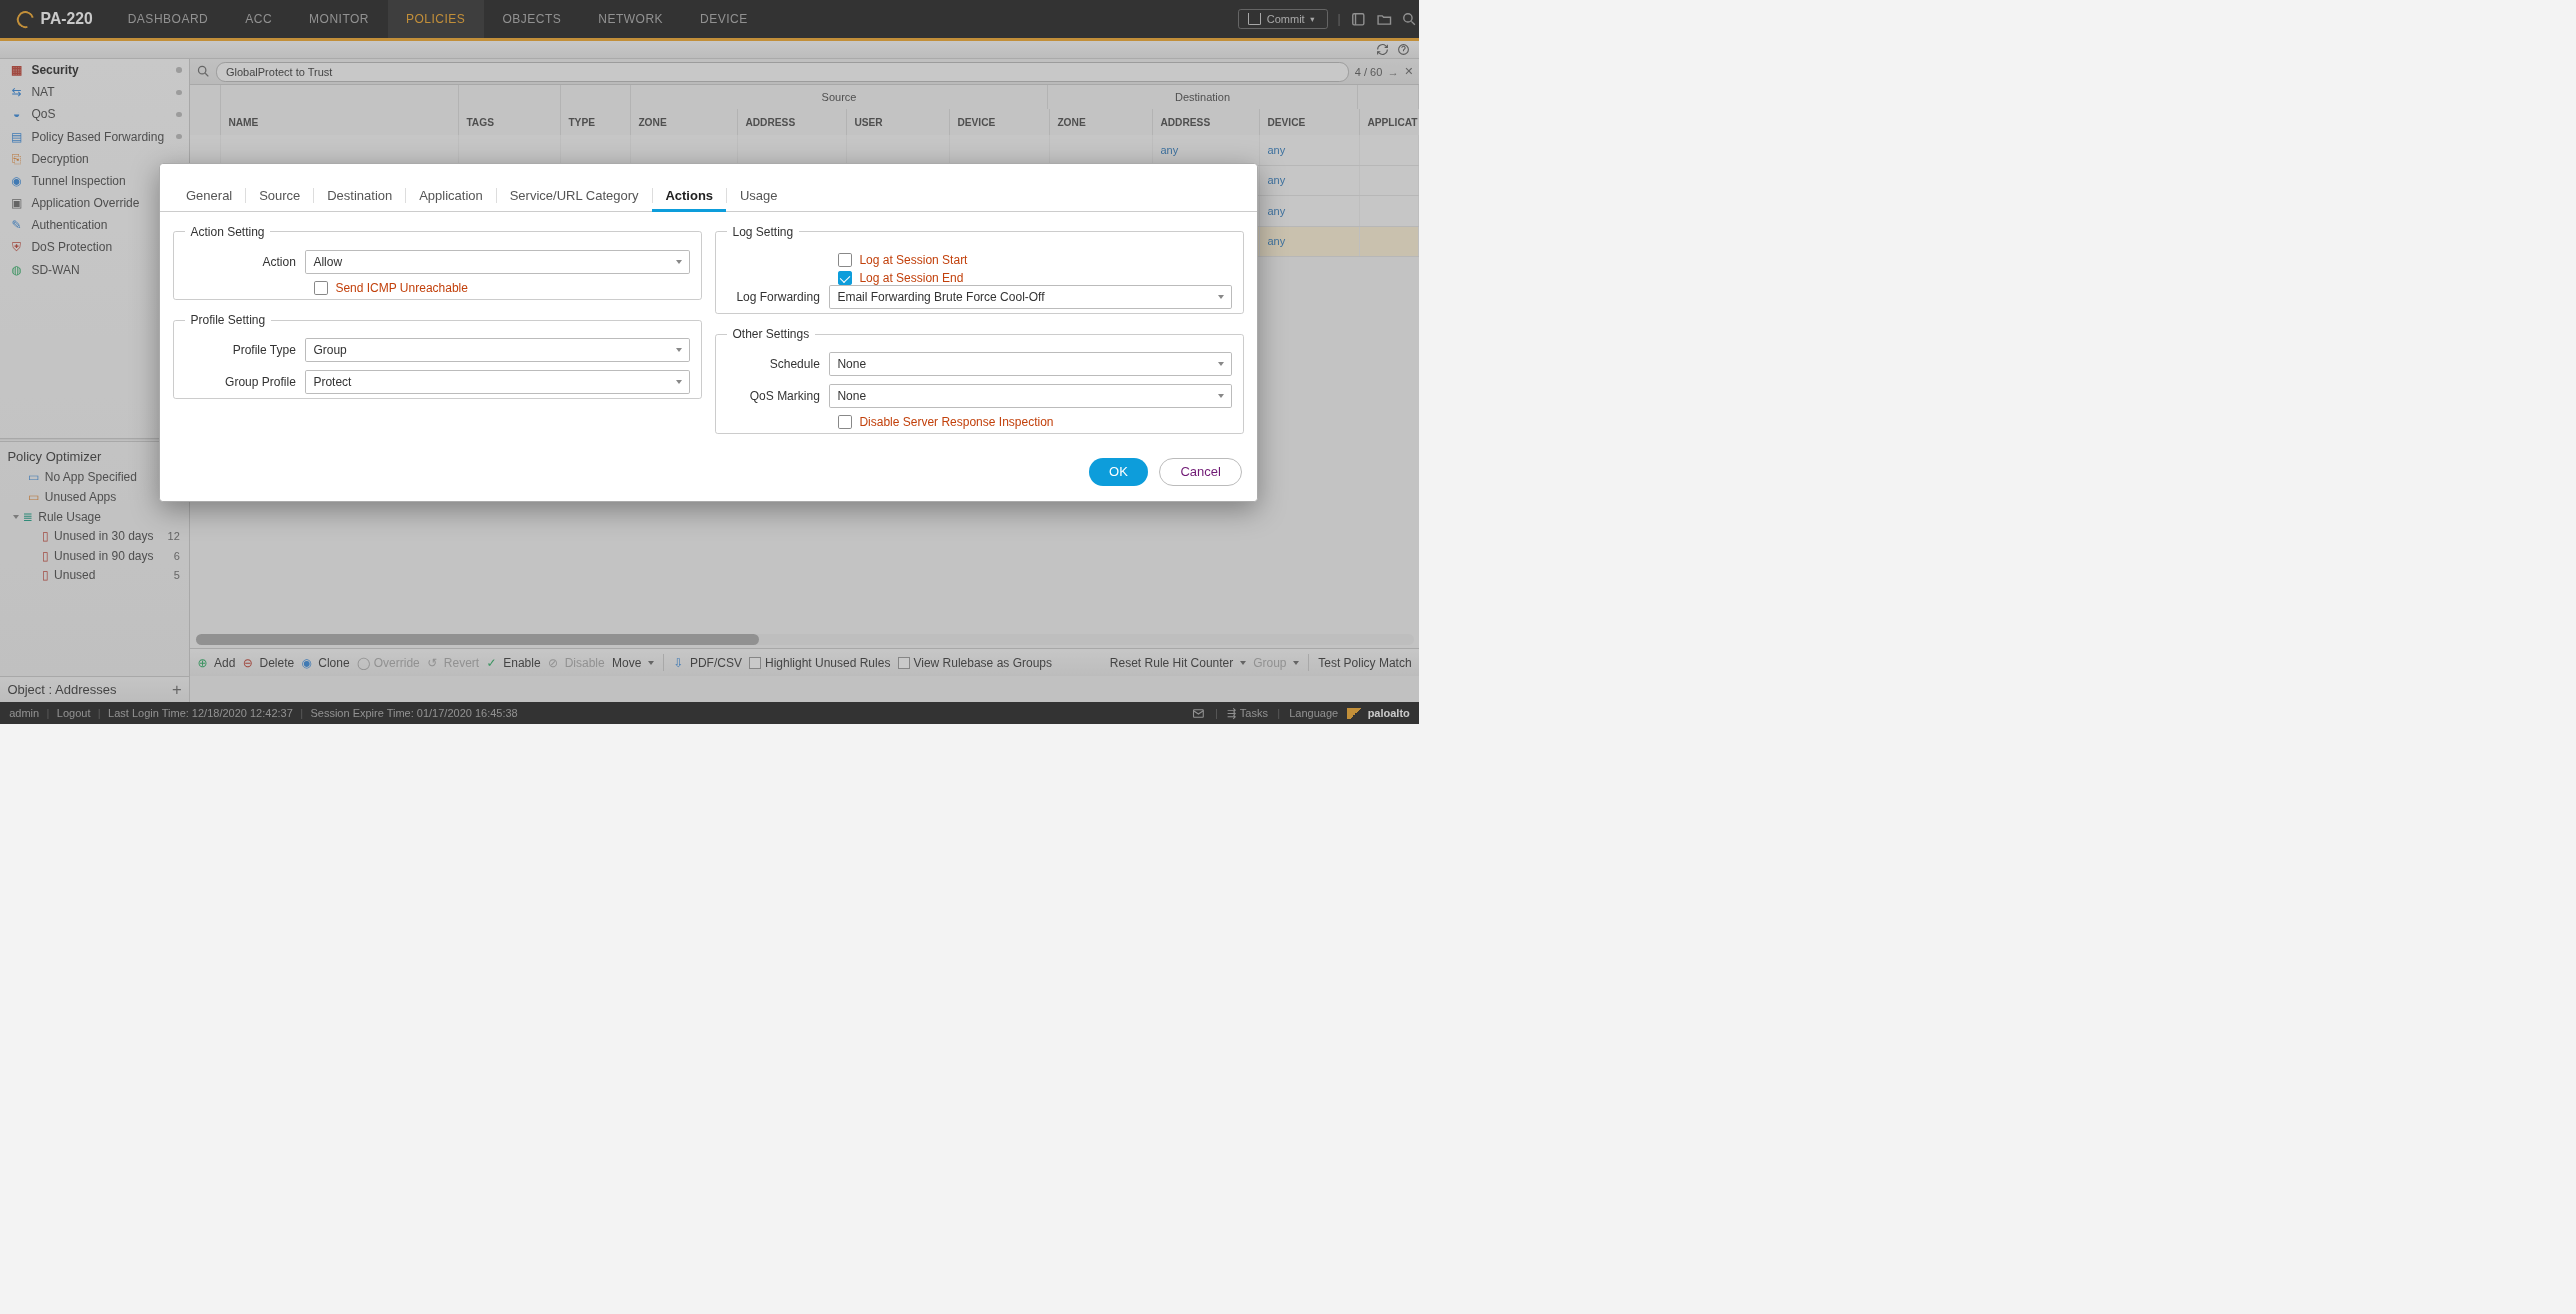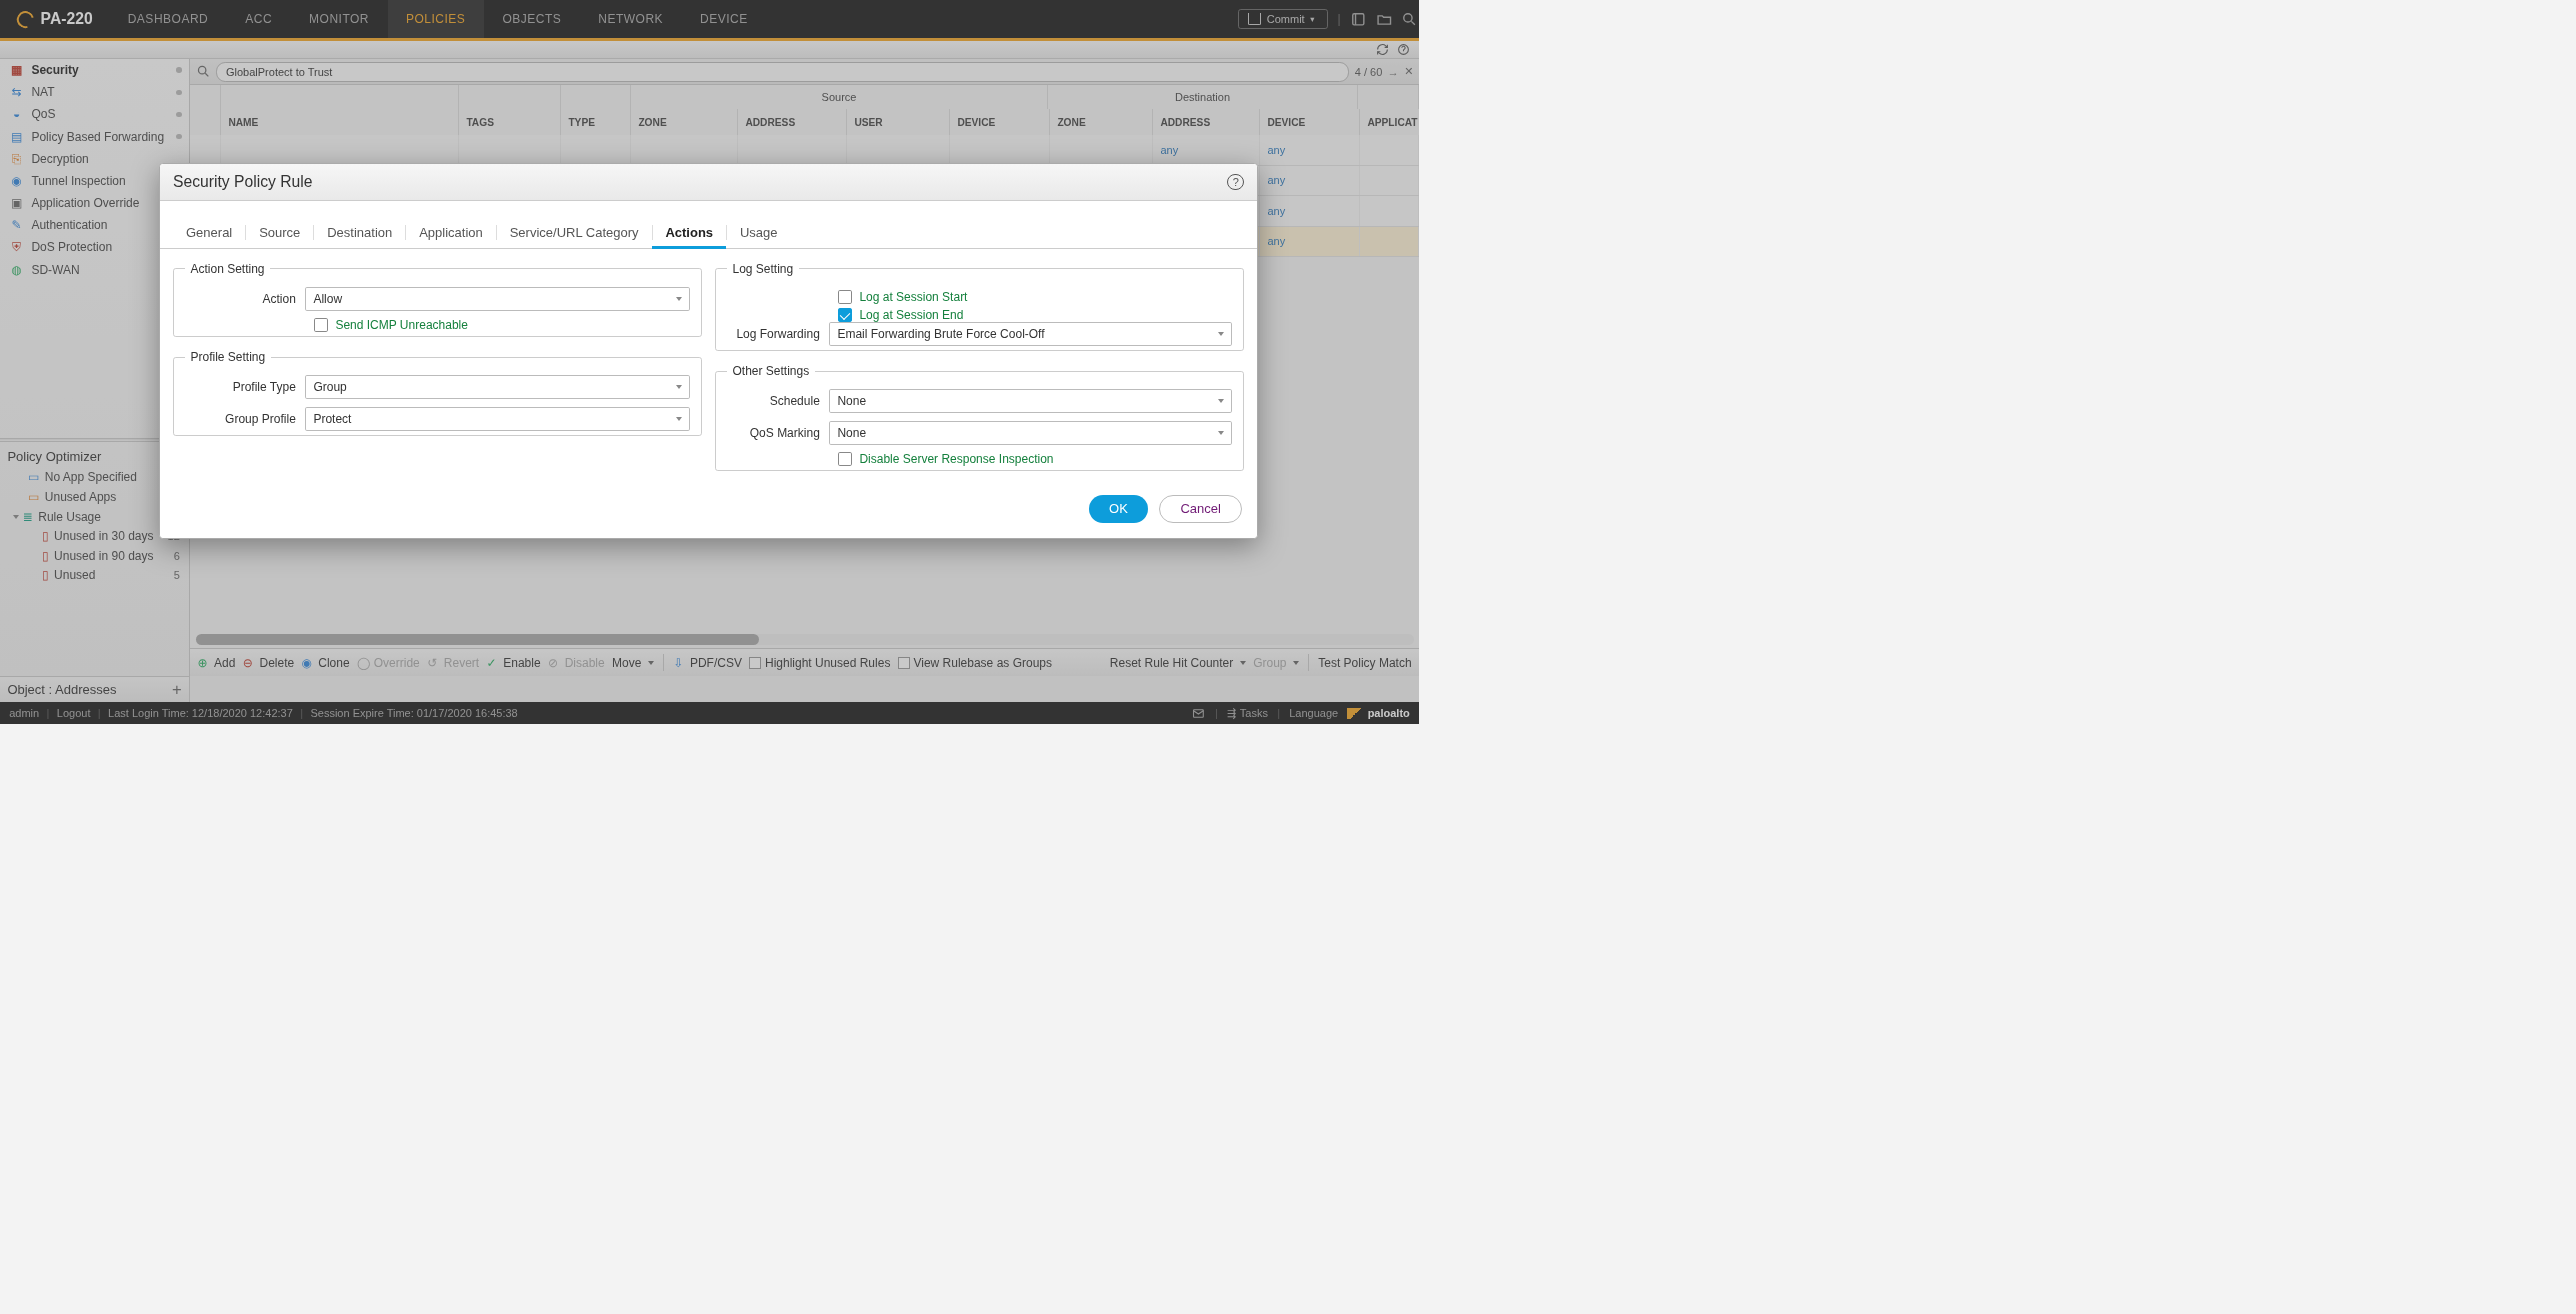--- a/index.html
+++ b/index.html
@@ -94,21 +94,21 @@
 fieldset { border:0.9px solid #ccc; border-radius:2.8px; padding:11px 11px 4px 11px; position:relative; }
 legend { font-size:12px; color:#3a6; color:#333; padding:0 5.5px; font-weight:600; color:#333; }
 legend { color:#333; }
 fieldset legend { color:#333; font-weight:500; font-size:12px; }
 .field-row { display:flex; align-items:center; margin-bottom:7.4px; }
 .field-row:last-child { margin-bottom:0; }
 .field-label { width:120px; text-align:right; padding-right:9.2px; font-size:12px; color:#333; }
 .field-label.sm { width:102px; }
 .field-select { flex:1; height:24px; border:0.9px solid #bbb; border-radius:1.8px; background:#fff; display:flex; align-items:center; padding:0 7.4px; font-size:12px; color:#333; position:relative; cursor:pointer; }
 .field-select::after { content:''; position:absolute; right:7.4px; width:0; height:0; border-left:3.7px solid transparent; border-right:3.7px solid transparent; border-top:4.6px solid #888; }
-.check-row { display:flex; align-items:center; gap:7.4px; padding-left:129px; font-size:12px; color:#15803d; margin-top:3.7px; }
+.check-row { display:flex; align-items:center; gap:7.4px; padding-left:129px; font-size:12px; color:#c2410c; margin-top:3.7px; }
 .check-row.sm { padding-left:111px; }
 .chk { width:14px; height:14px; border:0.9px solid #888; border-radius:1.8px; background:#fff; display:inline-flex; align-items:center; justify-content:center; cursor:pointer; }
 .chk.checked { background:#0d9ddb; border-color:#0d9ddb; }
 .chk.checked::after { content:''; width:4.6px; height:8.3px; border:solid #fff; border-width:0 1.8px 1.8px 0; transform:rotate(45deg); margin-top:-1.8px; }
 .modal-footer { display:flex; justify-content:flex-end; gap:11px; padding:11px 14.8px 14.8px 14.8px; }
 .btn { height:28px; padding:0 20.3px; border-radius:14px; font-size:13px; cursor:pointer; display:flex; align-items:center; }
 .btn-primary { background:#0d9ddb; color:#fff; border:none; }
 .btn-secondary { background:#fff; color:#701a75; border:0.9px solid #bbb; }
 
 
@@ -442,24 +442,20 @@
     <span class="pa-logo">
         <span class="pa-logo-mark"></span>
         <span>paloalto</span>
       </span>
   </div>
 </div>
 
 <div class="dim"></div>
 
 <div class="modal">
-  <div class="modal-header">
-    <span>Security Policy Rule</span>
-    <span class="help-circle">?</span>
-  </div>
   <div class="modal-tabs">
     <div class="mtab">General</div>
     <div class="mtab-sep"></div>
     <div class="mtab">Source</div>
     <div class="mtab-sep"></div>
     <div class="mtab">Destination</div>
     <div class="mtab-sep"></div>
     <div class="mtab">Application</div>
     <div class="mtab-sep"></div>
     <div class="mtab">Service/URL Category</div>

